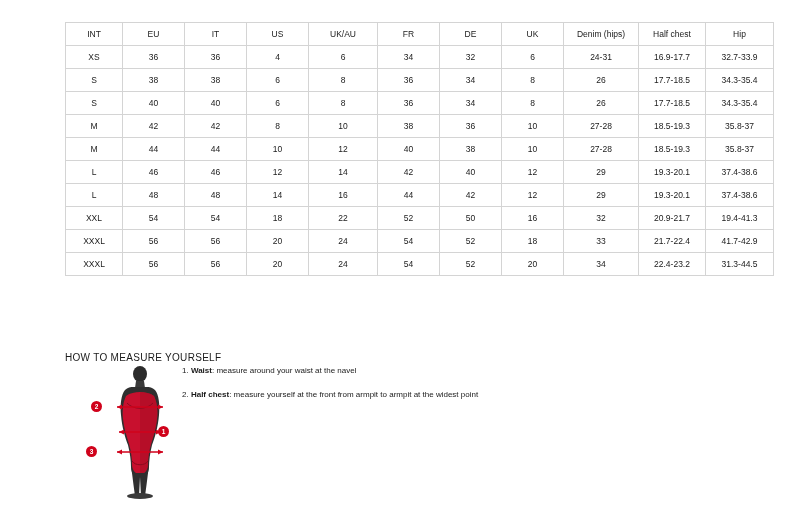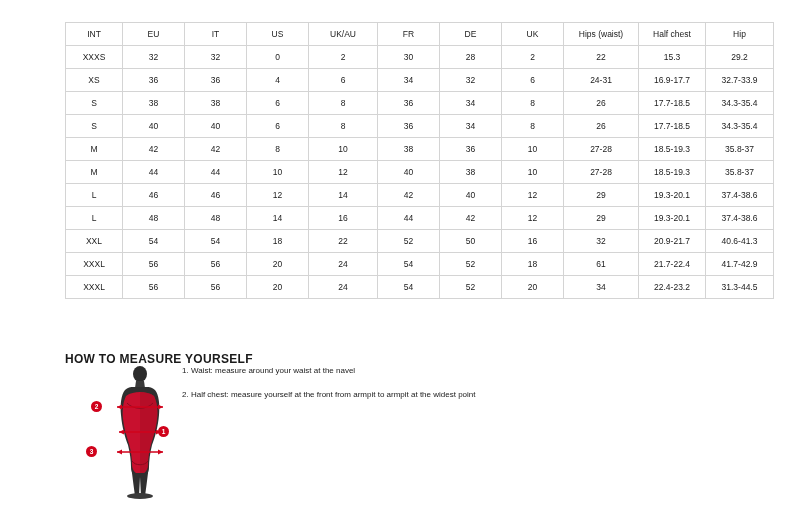--- a/index.html
+++ b/index.html
@@ -55,39 +55,39 @@
   .c7 { width: 62px; }
   .c8 { width: 75px; }
   .c9 { width: 67px; }
   .c10{ width: 68px; }
 
   
   .howto-title {
     position: absolute;
     left: 65px;
     top: 352px;
-    font-size: 12px;
-    font-weight: bold;
+    font-size: 10px;
+    font-weight: normal;
     letter-spacing: 0.3px;
     color: #1a1a1a;
   }
   .howto-list {
     position: absolute;
     left: 182px;
     top: 366px;
     width: 430px;
   }
   .howto-item {
     font-size: 8px;
     line-height: 1.25;
     color: #1a1a1a;
     margin-bottom: 14px;
     white-space: nowrap;
   }
-  .howto-item b { font-weight: normal; }
+  .howto-item b { font-weight: bold; }
 
   
   .figure {
     position: absolute;
     left: 95px;
     top: 365px;
     width: 90px;
     height: 135px;
   }
   .badge {
@@ -129,39 +129,26 @@
       <thead>
         <tr>
           <th>INT</th>
           <th>EU</th>
           <th>IT</th>
           <th>US</th>
           <th>UK/AU</th>
           <th>FR</th>
           <th>DE</th>
           <th>UK</th>
-          <th>Hips (waist)</th>
+          <th>Denim (hips)</th>
           <th>Half chest</th>
           <th>Hip</th>
         </tr>
       </thead>
       <tbody>
-        <tr>
-          <td>XXXS</td>
-          <td>32</td>
-          <td>32</td>
-          <td>0</td>
-          <td>2</td>
-          <td>30</td>
-          <td>28</td>
-          <td>2</td>
-          <td>22</td>
-          <td>15.3</td>
-          <td>29.2</td>
-        </tr>
         <tr>
           <td>XS</td>
           <td>36</td>
           <td>36</td>
           <td>4</td>
           <td>6</td>
           <td>34</td>
           <td>32</td>
           <td>6</td>
           <td>24-31</td>
@@ -250,32 +237,32 @@
           <td>XXL</td>
           <td>54</td>
           <td>54</td>
           <td>18</td>
           <td>22</td>
           <td>52</td>
           <td>50</td>
           <td>16</td>
           <td>32</td>
           <td>20.9-21.7</td>
-          <td>40.6-41.3</td>
+          <td>19.4-41.3</td>
         </tr>
         <tr>
           <td>XXXL</td>
           <td>56</td>
           <td>56</td>
           <td>20</td>
           <td>24</td>
           <td>54</td>
           <td>52</td>
           <td>18</td>
-          <td>61</td>
+          <td>33</td>
           <td>21.7-22.4</td>
           <td>41.7-42.9</td>
         </tr>
         <tr>
           <td>XXXL</td>
           <td>56</td>
           <td>56</td>
           <td>20</td>
           <td>24</td>
           <td>54</td>

